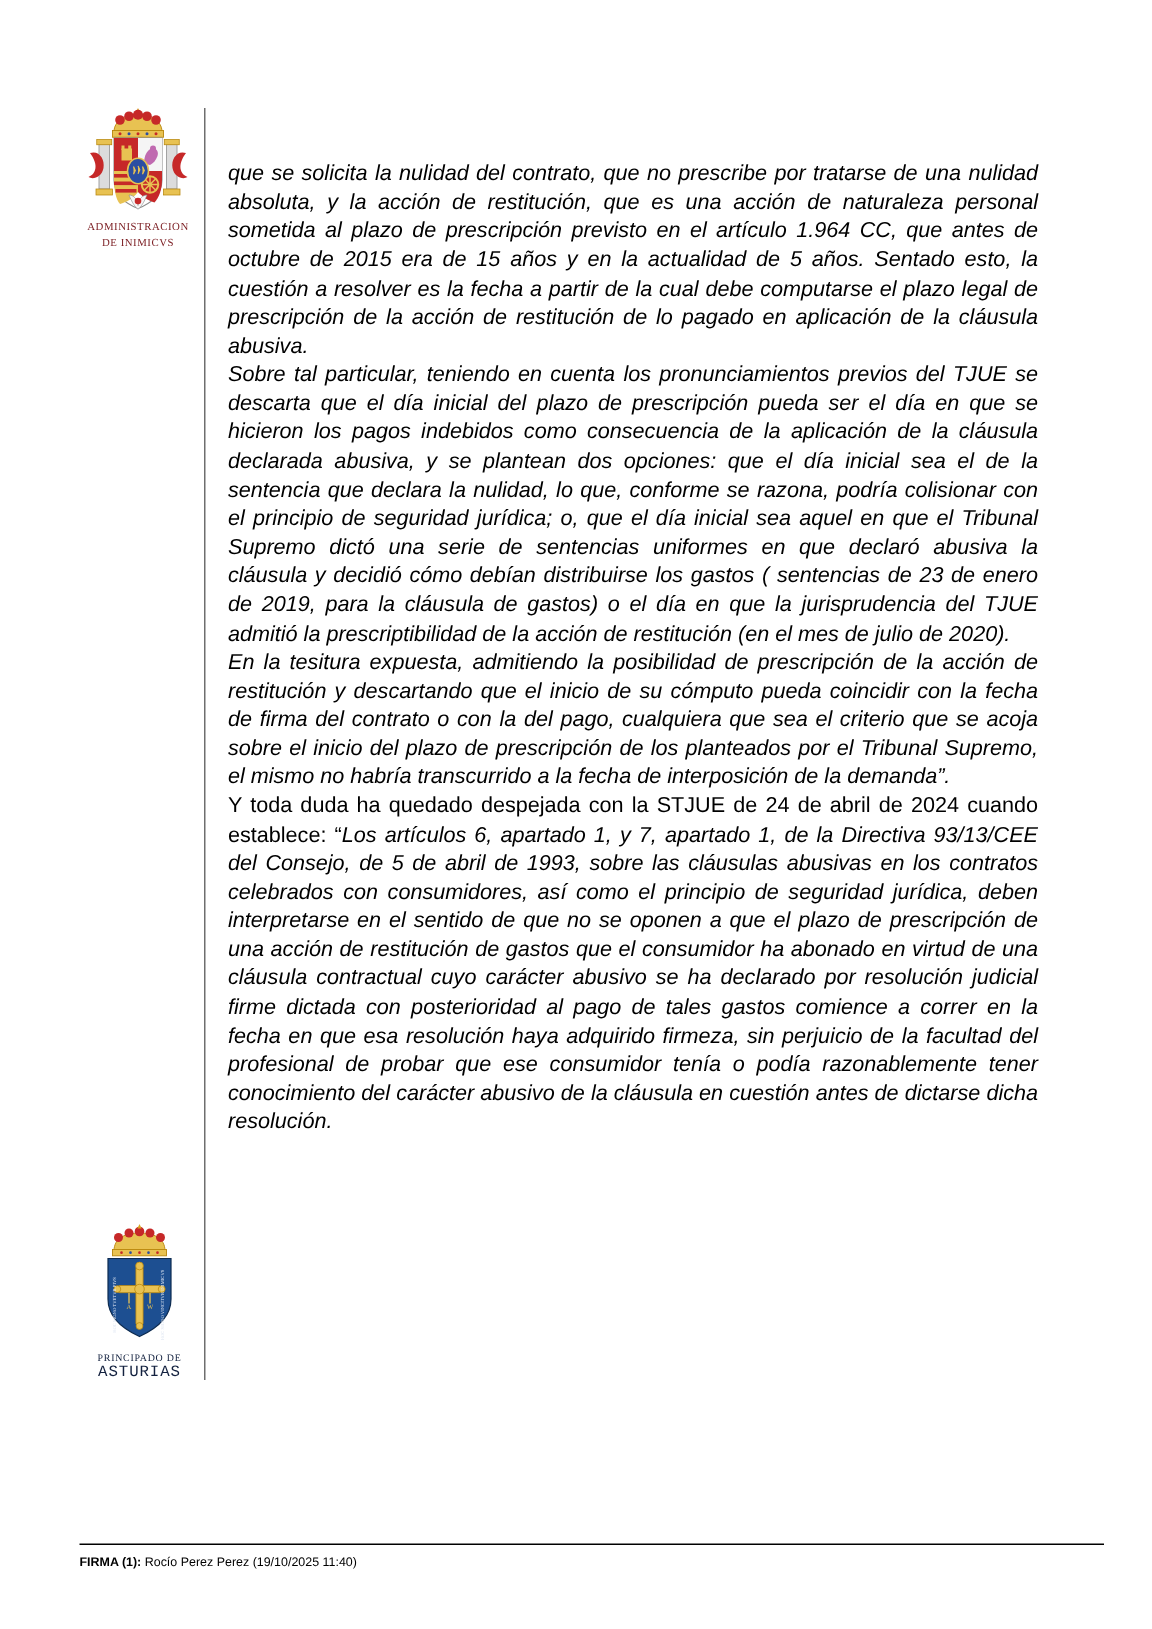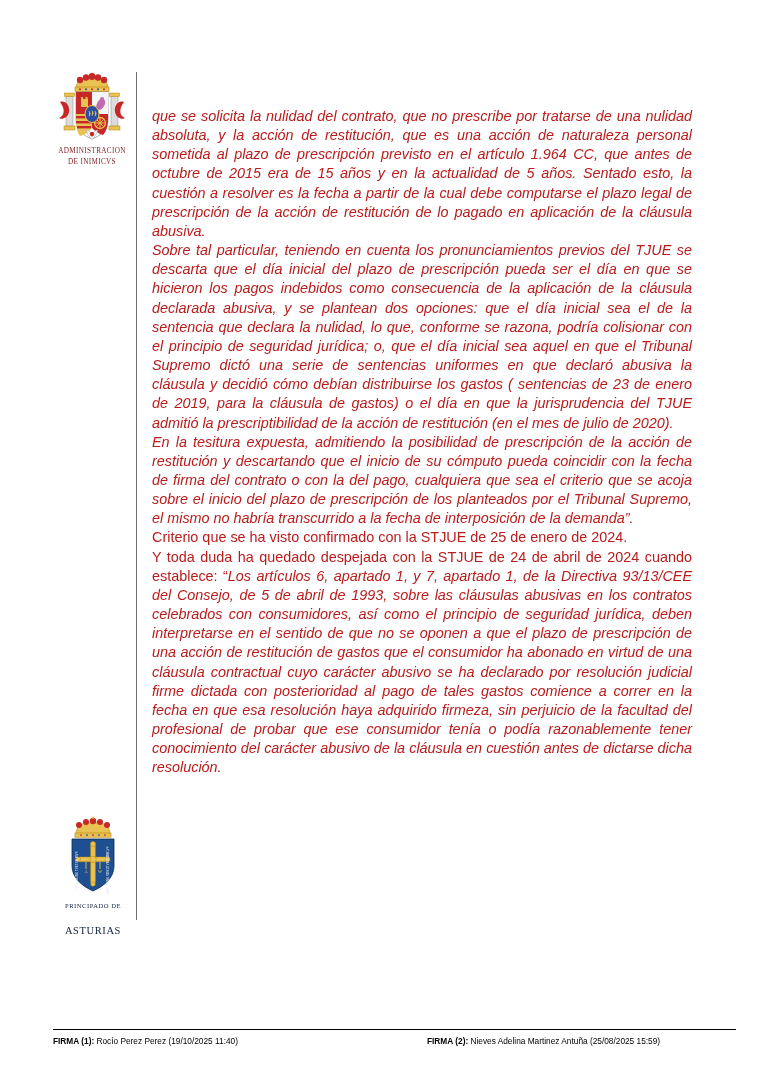--- a/index.html
+++ b/index.html
@@ -78,43 +78,42 @@
   }
   .asturias-caption-1 {
     font-family: "Liberation Serif", serif;
     font-size: 6.6px;
     letter-spacing: 0.5px;
     color: #13213f;
     margin-top: 2px;
     white-space: nowrap;
   }
   .asturias-caption-2 {
-    font-family: Liberation Serif, serif;
+    font-family: Liberation Mono, monospace;
     font-size: 10.5px;
     letter-spacing: 0.6px;
     color: #13213f;
     line-height: 12px;
     white-space: nowrap;
-    margin-top: 16px;
   }
 
   
   .body-col {
     position: absolute;
     left: 152px;
     top: 107px;
     width: 540px;
   }
   .para {
     margin: 0;
     text-align: justify;
     text-justify: inter-word;
     font-size: 14.4px;
     line-height: 19.15px;
-    color: #b91c1c;
+    color: #000000;
     hyphens: none;
   }
   .para.italic {
     font-style: italic;
   }
   .para.roman {
     font-style: normal;
   }
   .para .q-italic {
     font-style: italic;
@@ -265,25 +264,23 @@
       <div class="asturias-caption-1">PRINCIPADO DE</div>
       <div class="asturias-caption-2">ASTURIAS</div>
     </div>
 
   </div>
 
   <div class="body-col">
     <p class="para italic">que se solicita la nulidad del contrato, que no prescribe por tratarse de una nulidad absoluta, y la acción de restitución, que es una acción de naturaleza personal sometida al plazo de prescripción previsto en el artículo 1.964 CC, que antes de octubre de 2015 era de 15 años y en la actualidad de 5 años. Sentado esto, la cuestión a resolver es la fecha a partir de la cual debe computarse el plazo legal de prescripción de la acción de restitución de lo pagado en aplicación de la cláusula abusiva.</p>
     <p class="para italic">Sobre tal particular, teniendo en cuenta los pronunciamientos previos del TJUE se descarta que el día inicial del plazo de prescripción pueda ser el día en que se hicieron los pagos indebidos como consecuencia de la aplicación de la cláusula declarada abusiva, y se plantean dos opciones: que el día inicial sea el de la sentencia que declara la nulidad, lo que, conforme se razona, podría colisionar con el principio de seguridad jurídica; o, que el día inicial sea aquel en que el Tribunal Supremo dictó una serie de sentencias uniformes en que declaró abusiva la cláusula y decidió cómo debían distribuirse los gastos ( sentencias de 23 de enero de 2019, para la cláusula de gastos) o el día en que la jurisprudencia del TJUE admitió la prescriptibilidad de la acción de restitución (en el mes de julio de 2020).</p>
     <p class="para italic">En la tesitura expuesta, admitiendo la posibilidad de prescripción de la acción de restitución y descartando que el inicio de su cómputo pueda coincidir con la fecha de firma del contrato o con la del pago, cualquiera que sea el criterio que se acoja sobre el inicio del plazo de prescripción de los planteados por el Tribunal Supremo, el mismo no habría transcurrido a la fecha de interposición de la demanda”.</p>
-    <p class="para roman">Criterio que se ha visto confirmado con la STJUE de 25 de enero de 2024.</p>
     <p class="para roman"><span>Y toda duda ha quedado despejada con la  STJUE de 24 de abril de 2024 cuando establece:  “</span><span class="q-italic">Los artículos 6, apartado 1, y 7, apartado 1, de la Directiva 93/13/CEE del Consejo, de 5 de abril de 1993, sobre las cláusulas abusivas en los contratos celebrados con consumidores, así como el principio de seguridad jurídica, deben interpretarse en el sentido de que no se oponen a que el plazo de prescripción de una acción de restitución de gastos que el consumidor ha abonado en virtud de una cláusula contractual cuyo carácter abusivo se ha declarado por resolución judicial firme dictada con posterioridad al pago de tales gastos comience a correr en la fecha en que esa resolución haya adquirido firmeza, sin perjuicio de la facultad del profesional de probar que ese consumidor tenía o podía razonablemente tener conocimiento del carácter abusivo de la cláusula en cuestión antes de dictarse dicha resolución.</span></p>
   </div>
 
   <div class="footer">
     <div class="footer-rule"></div>
     <div class="footer-row">
       <div class="sig sig-1"><span class="sig-label">FIRMA (1):</span><span class="sig-text"> </span><span class="sig-text">Rocío Perez Perez (19/10/2025 11:40)</span></div>
-      <div class="sig sig-2"><span class="sig-label">FIRMA (2):</span><span class="sig-text"> </span><span class="sig-text">Nieves Adelina Martinez Antuña (25/08/2025 15:59)</span></div>
     </div>
   </div>
 
 </div>
 
 </body></html>

